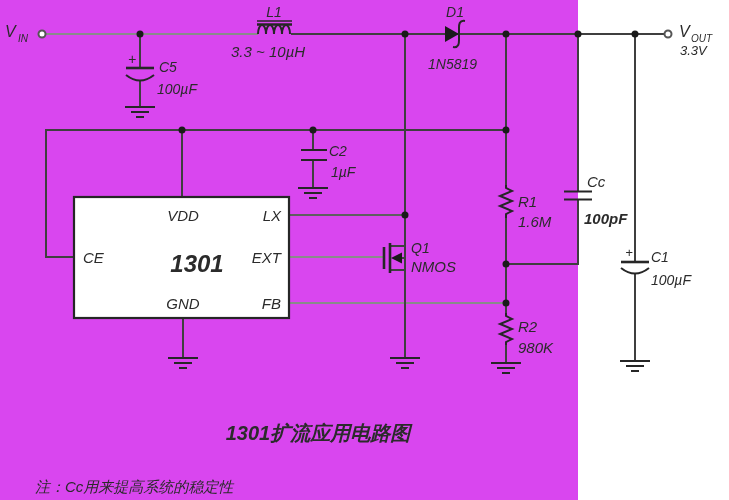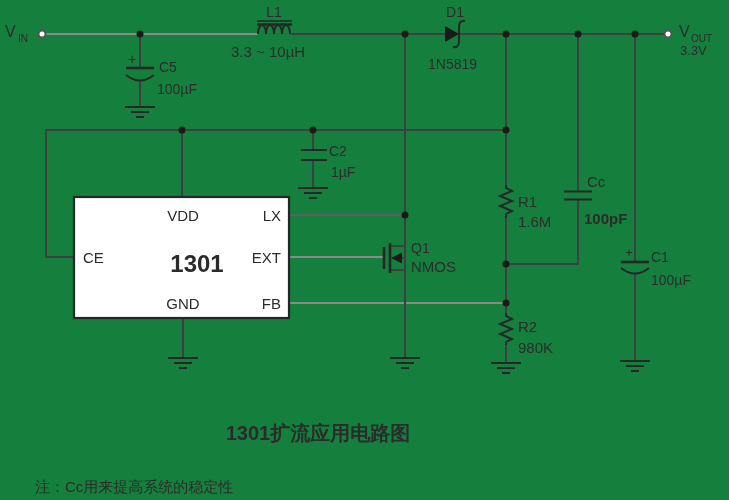--- a/index.html
+++ b/index.html
@@ -1,17 +1,17 @@
 <!DOCTYPE html>
 <html><head>
 <meta charset="utf-8">
 <style>
   html,body{margin:0;padding:0;background:#ffffff;}
   body{width:729px;height:500px;overflow:hidden;font-family:"Liberation Sans",sans-serif;}
-  .stage{position:relative;width:729px;height:500px;background:#15803d;}
+  .stage{position:relative;width:578px;height:500px;background:#d946ef;font-style:italic;}
   svg text{fill:#2b2b2b;font-family:"Liberation Sans",sans-serif;}
   .wire{stroke:#3f3f3f;stroke-width:2;fill:none;}
   .wire-gray{stroke:#8a8a8a;stroke-width:2;fill:none;}
   .wire-mid{stroke:#5f5f5f;stroke-width:2;fill:none;}
   .sym{stroke:#262626;stroke-width:2;fill:none;}
   .sym-thick{stroke:#262626;stroke-width:2.6;fill:none;}
   .dot{fill:#1a1a1a;stroke:none;}
   .term{fill:#ffffff;stroke:#555555;stroke-width:2;}
   .lbl{font-size:14px;}
   .lbl15{font-size:15px;}

